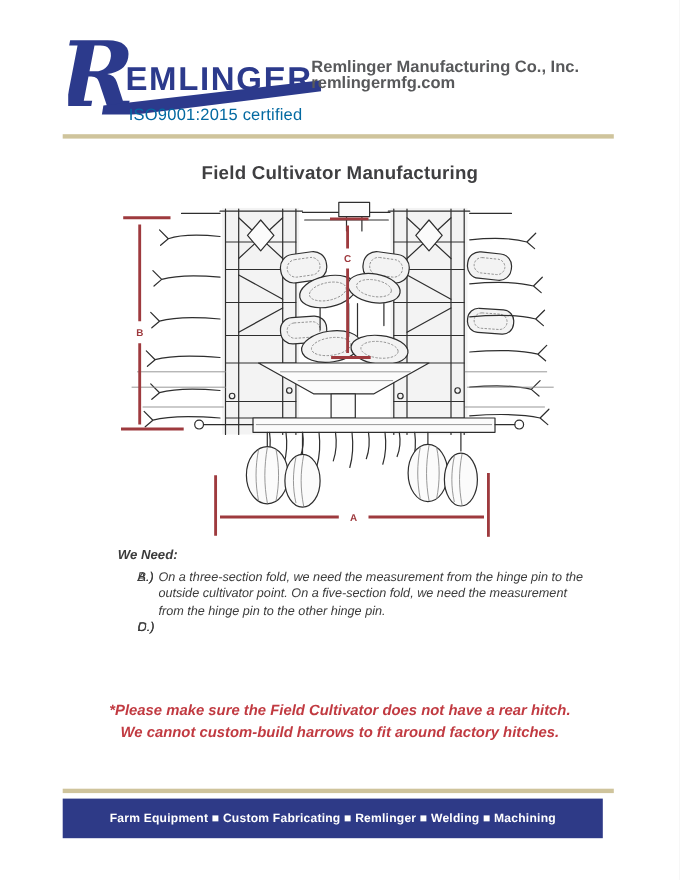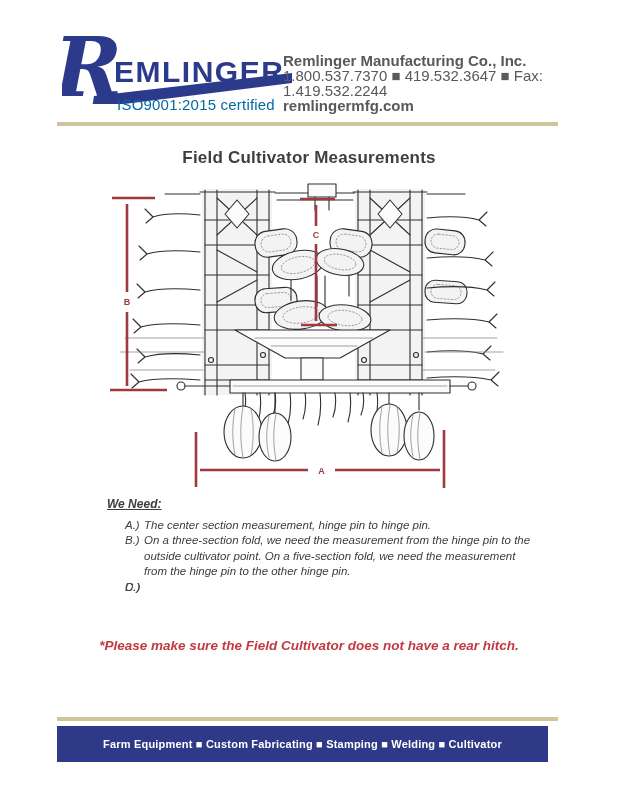--- a/index.html
+++ b/index.html
@@ -25,21 +25,21 @@
   
   .diagram{position:absolute;left:105px;top:180px;width:410px;height:310px;}
   .sk{stroke:#2e2e2e;stroke-width:1.1;fill:none;stroke-linecap:round;stroke-linejoin:round;}
   .sk-lt{stroke:#8a8a8a;stroke-width:.8;fill:none;stroke-linecap:round;}
   .fillpale{fill:#f3f3f3;}
   .fillwhite{fill:#fbfbfb;}
   .meas{stroke:#9e3a3e;stroke-width:2.6;fill:none;}
   .meas-label{fill:#9e3a3e;font-family:"Liberation Sans",sans-serif;font-size:9px;font-weight:bold;text-anchor:middle;}
   
   .we-need{position:absolute;left:107px;top:497px;width:432px;font-style:italic;font-size:11.5px;line-height:15.5px;color:#3c3c3c;}
-  .we-need-heading{font-weight:bold;text-decoration:underline;font-size:12px;margin-bottom:5px;}
+  .we-need-heading{font-weight:bold;font-size:12px;margin-bottom:5px;}
   .wn-item{position:relative;padding-left:37px;}
   .wn-label{position:absolute;left:18px;top:0;}
   
   .notice{
     position:absolute;top:636px;left:0;width:100%;text-align:center;
     font-style:italic;font-weight:bold;font-size:13.5px;line-height:20px;color:#c13a41;
   }
   
   .rule-bottom{top:717px;}
   .footer-bar{
@@ -56,27 +56,26 @@
     <svg width="230" height="78" viewBox="0 0 230 78">
       <text x="-8" y="70" font-family="'DejaVu Serif',serif" font-style="italic" font-weight="bold" font-size="82" fill="#2c3a8c">R</text>
       <text x="52" y="56" font-family="'Liberation Sans',sans-serif" font-weight="bold" font-size="30" letter-spacing="1.5" fill="#2c3a8c">EMLINGER</text>
       <polygon points="32,70 230,47 230,57 30,82" fill="#2c3a8c"></polygon>
     </svg>
   </div>
   <div class="cert-text">ISO9001:2015 certified</div>
 
   <div class="company-info">
     <div class="bold">Remlinger Manufacturing Co., Inc.</div>
-    <div>1.800.537.7370 ■ 419.532.3647 ■ Fax: 1.419.532.2244</div>
     <div class="bold">remlingermfg.com</div>
   </div>
 
   <div class="tan-rule rule-top"></div>
 
-  <div class="doc-title">Field Cultivator Measurements</div>
+  <div class="doc-title">Field Cultivator Manufacturing</div>
 
   <svg class="diagram" viewBox="0 0 410 310">
 
     <g>
 
       <path class="sk" d="M60,14 H95 M170,13 H250 M172,20 H248 M322,14 H360"></path>
       <rect class="sk fillwhite" x="203" y="4" width="28" height="13"></rect>
       <path class="sk" d="M210,17 V30 M224,17 V30"></path>
 
       <rect class="fillpale" x="97" y="9" width="70" height="206"></rect>
@@ -195,36 +194,36 @@
       <path class="meas" d="M339,250 V308"></path>
       <path class="meas" d="M95,290 H203 M230,290 H335"></path>
       <text class="meas-label" x="216.5" y="293.5">A</text>
     </g>
   </svg>
 
   <div class="we-need">
     <div class="we-need-heading">We Need:</div>
     <div class="wn-item">
       <span class="wn-label">A.)</span>
-      <span>The center section measurement, hinge pin to hinge pin.</span>
     </div>
     <div class="wn-item">
       <span class="wn-label">B.)</span>
       <span>On a three-section fold, we need the measurement from the hinge pin to the outside cultivator point.  On a five-section fold, we need the measurement from the hinge pin to the other hinge pin.</span>
     </div>
     <div class="wn-item">
       <span class="wn-label">C.)</span>
     </div>
     <div class="wn-item">
       <span class="wn-label">D.)</span>
     </div>
   </div>
 
   <div class="notice">
     <div>*Please make sure the Field Cultivator does not have a rear hitch.</div>
+    <div>We cannot custom-build harrows to fit around factory hitches.</div>
   </div>
 
   <div class="tan-rule rule-bottom"></div>
   <div class="footer-bar">
-    <span>Farm Equipment ■ Custom Fabricating ■ Stamping ■ Welding ■ Cultivator</span>
+    <span>Farm Equipment ■ Custom Fabricating ■ Remlinger ■ Welding ■ Machining</span>
   </div>
 
 </div>
 
 </body></html>

